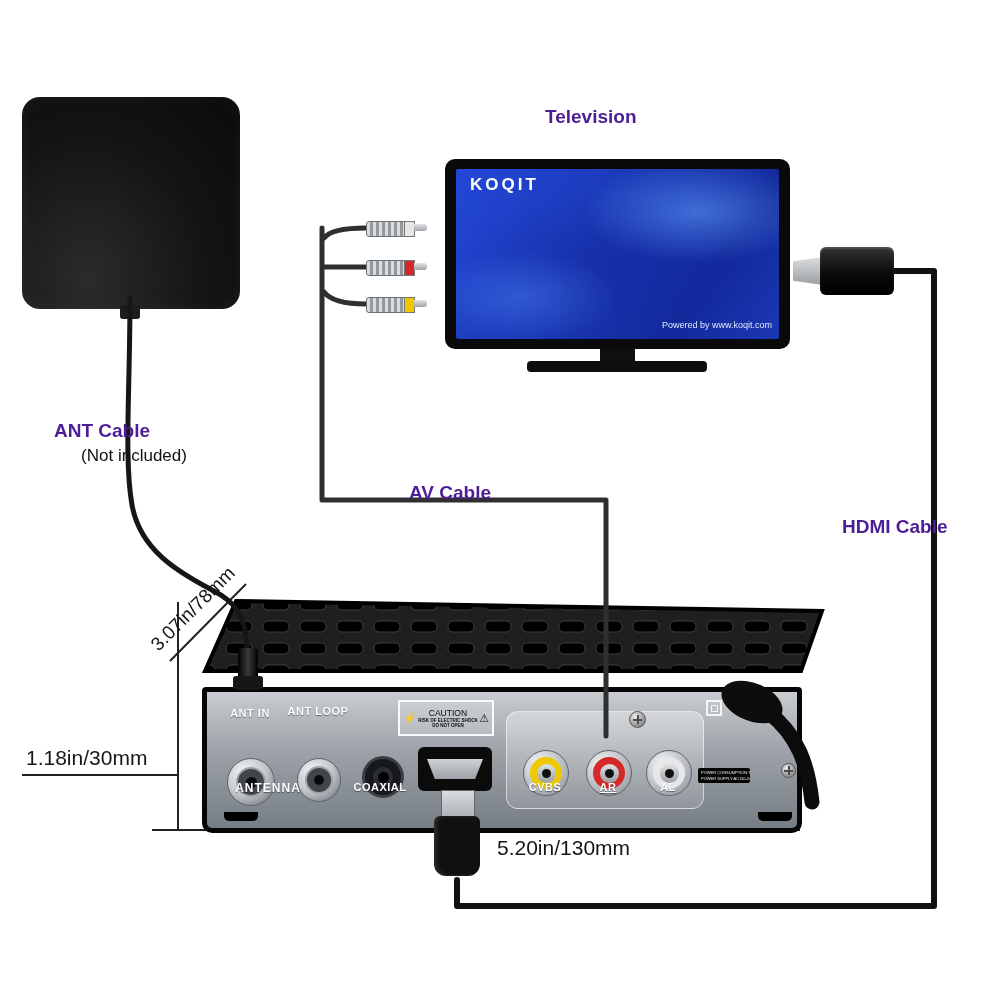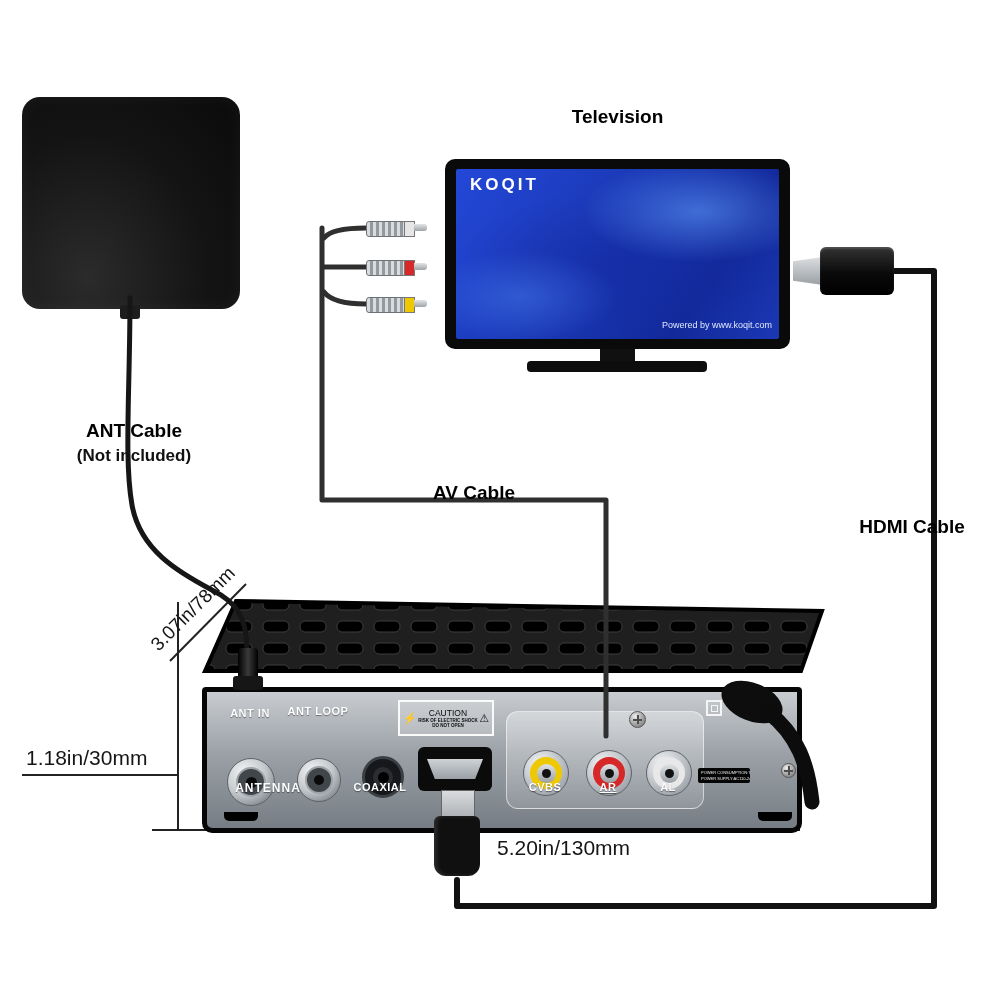--- a/index.html
+++ b/index.html
@@ -3,21 +3,21 @@
 <meta charset="utf-8">
 <style>
   html,body{margin:0;padding:0;background:#fff;}
   #stage{position:relative;width:1000px;height:1000px;background:#fff;overflow:hidden;
          font-family:"Liberation Sans",sans-serif;}
   .abs{position:absolute;}
   svg.layer{position:absolute;left:0;top:0;z-index:1;}
   svg.cables{position:absolute;left:0;top:0;z-index:3;pointer-events:none;}
   .z2{z-index:2;margin-top:19px;} .z5{z-index:5;}
   .circ{border-radius:50%;display:flex;align-items:center;justify-content:center;}
-  .red-label{color:#000000;font-weight:bold;font-size:19px;text-align:center;z-index:5;}
+  .red-label{color:#4c1d95;font-weight:bold;font-size:19px;text-align:left;z-index:5;}
   .dim-text{font-size:20px;color:#161616;z-index:5;white-space:nowrap;}
   .panel-label{position:absolute;color:#fff;font-weight:bold;font-size:11px;text-align:center;
                z-index:4;text-shadow:0 1px 1px rgba(0,0,0,.45);letter-spacing:.5px;white-space:nowrap;}
   
   #antenna{left:22px;top:78px;width:218px;height:212px;border-radius:18px;
     background:radial-gradient(ellipse at 30% 85%, #2b2b2b, #141414 55%, #0a0a0a);
     box-shadow:inset 0 0 18px rgba(255,255,255,.05);}
   #antenna-stub{left:120px;top:286px;width:20px;height:14px;background:#1d1d1d;border-radius:3px;}
   
   #tv-frame{left:445px;top:140px;width:345px;height:190px;background:#0a0a0a;border-radius:10px;}
@@ -222,21 +222,21 @@
   <div class="abs" id="hdmi-body"></div>
 
   <div class="abs" id="usb-shield"></div>
   <div class="abs" id="usb-body"></div>
 
   <div class="abs" id="ant-plug"></div>
   <div class="abs" id="ant-plug-base"></div>
 
   <div class="abs red-label" style="left:545px;top:106px;width:145px;">Television</div>
   <div class="abs red-label" style="left:54px;top:420px;width:160px;">ANT Cable</div>
-  <div class="abs z5" style="left:54px;top:446px;width:160px;text-align:center;font-size:17px;color:#111;font-weight:700;">(Not included)</div>
+  <div class="abs z5" style="left:54px;top:446px;width:160px;text-align:center;font-size:17px;color:#111;font-weight:400;">(Not included)</div>
   <div class="abs red-label" style="left:409px;top:482px;width:130px;">AV Cable</div>
   <div class="abs red-label" style="left:842px;top:516px;width:140px;">HDMI Cable</div>
 
   <div class="abs dim-text" id="dim-depth">3.07in/78mm</div>
   <div class="abs dim-text" style="left:26px;top:746px;font-size:21px;">1.18in/30mm</div>
   <div class="abs dim-text" style="left:497px;top:836px;font-size:21px;">5.20in/130mm</div>
 
 </div>
 
 </body></html>

